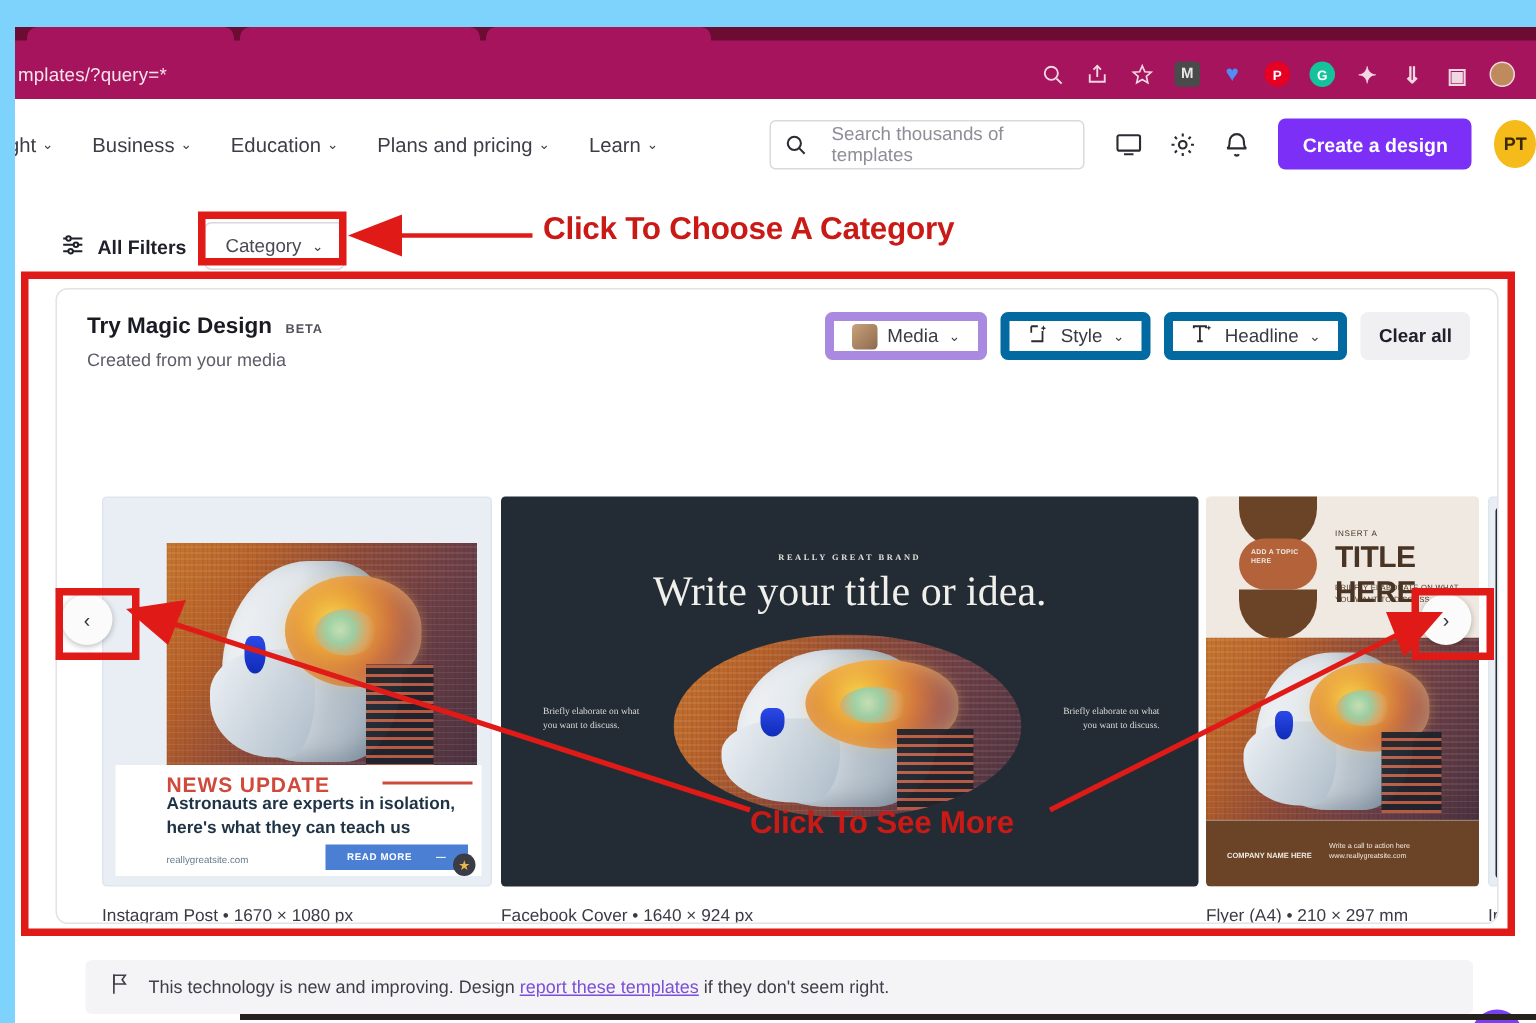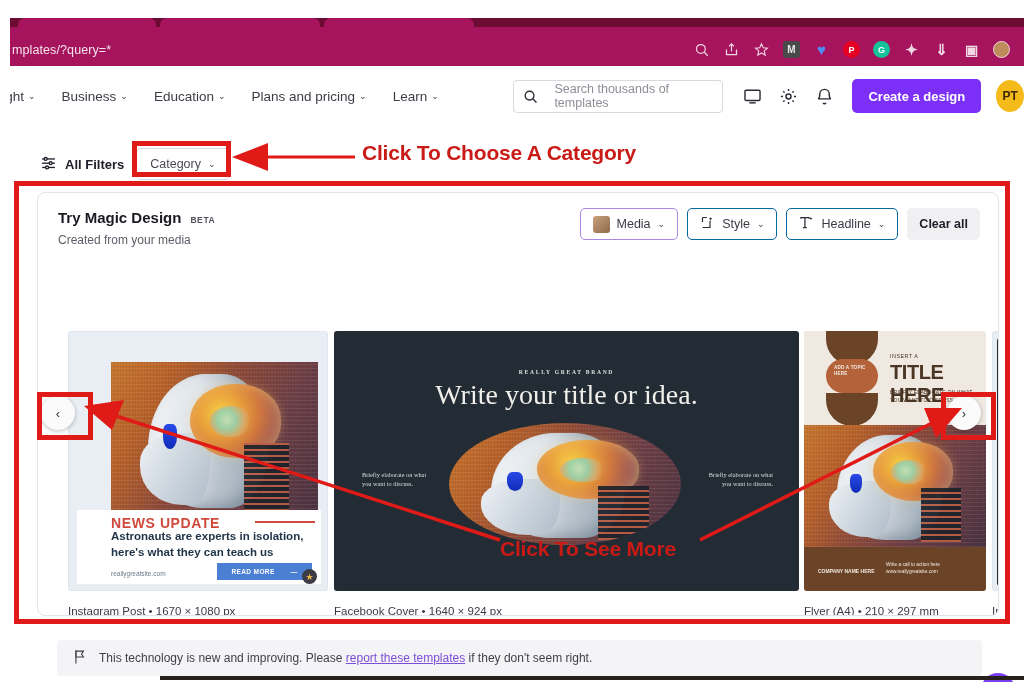--- a/index.html
+++ b/index.html
@@ -1,21 +1,21 @@
 <!DOCTYPE html>
 <html><head>
 <meta charset="utf-8">
 <style>
   * { box-sizing: border-box; margin: 0; padding: 0; }
   html, body {
     width: 1024px; height: 682px; overflow: hidden;
     font-family: "Liberation Sans", sans-serif;
     background: #e6dcc8;
   }
-  #root { position: relative; width: 1024px; height: 682px; background: #ffffff; }
+  #root { position: relative; width: 1024px; height: 682px; background: #7dd3fc; }
 
   
   .tabstrip {
     position: absolute; left: 10px; top: 18px; width: 1014px; height: 16px;
     background: #6d0c33; overflow: hidden;
   }
   .tab {
     position: absolute; top: 0; height: 16px;
     background: #a5145c; border-radius: 7px 7px 0 0;
   }
@@ -94,21 +94,21 @@
   .panel {
     position: absolute; left: 27px; top: 126px; width: 962px; height: 424px;
     border: 1px solid #e2e2e8; border-radius: 8px; background: #fff; overflow: hidden;
   }
   .panel-head { position: absolute; left: 20px; top: 16px; }
   .panel-title { font-size: 15px; font-weight: bold; color: #1a1a22; display: flex; align-items: baseline; gap: 9px; }
   .beta { font-size: 8.5px; font-weight: bold; color: #52525c; letter-spacing: .6px; }
   .panel-sub { font-size: 12px; color: #5d5d68; margin-top: 7px; }
   .panel-ctrls { position: absolute; right: 18px; top: 15px; display: flex; align-items: center; gap: 9px; }
   .ctrl {
-    height: 32px; padding: 0 12px; border: 1px solid #0369a1; border-radius: 5px;
+    height: 32px; padding: 0 12px; border: 6px solid #0369a1; border-radius: 5px;
     display: flex; align-items: center; gap: 7px; font-size: 12.5px; color: #3a3a45; background: #fff;
   }
   .ctrl.media { border-color: #a98ae0; }
   .ctrl.clearall { border: none; background: #f0f0f3; font-weight: bold; color: #20202a; }
   .thumb-media { width: 17px; height: 17px; border-radius: 3px;
     background: linear-gradient(135deg,#c9a17c,#8d6a4d); }
 
   
   .cards { position: absolute; left: 4px; top: 138px; width: 958px; height: 265px; }
   .card { position: absolute; top: 0; border-radius: 3px; overflow: hidden; }
@@ -492,21 +492,21 @@
     </div>
 
     <div class="notice">
       <span style="font-size:15px;color:#3f3f4a">
         <svg width="14" height="16" viewBox="0 0 24 26" fill="none" stroke="#3f3f4a" stroke-width="1.9">
           <path d="M5 2v22"></path>
             <path d="M5 3h13l-3.5 5L18 13H5z"></path>
         </svg>
       </span>
       <span class="notice-txt">
-        <span>This technology is new and improving. Please </span><a class="notice-link" href="#">report these templates</a><span> if they don't seem right.</span>
+        <span>This technology is new and improving. Design </span><a class="notice-link" href="#">report these templates</a><span> if they don't seem right.</span>
       </span>
     </div>
 
     <div class="helpbtn">?</div>
   </div>
 
   <div class="navcircle nc-prev">‹</div>
   <div class="navcircle nc-next">›</div>
 
   <div class="chrome-shadow"></div>

